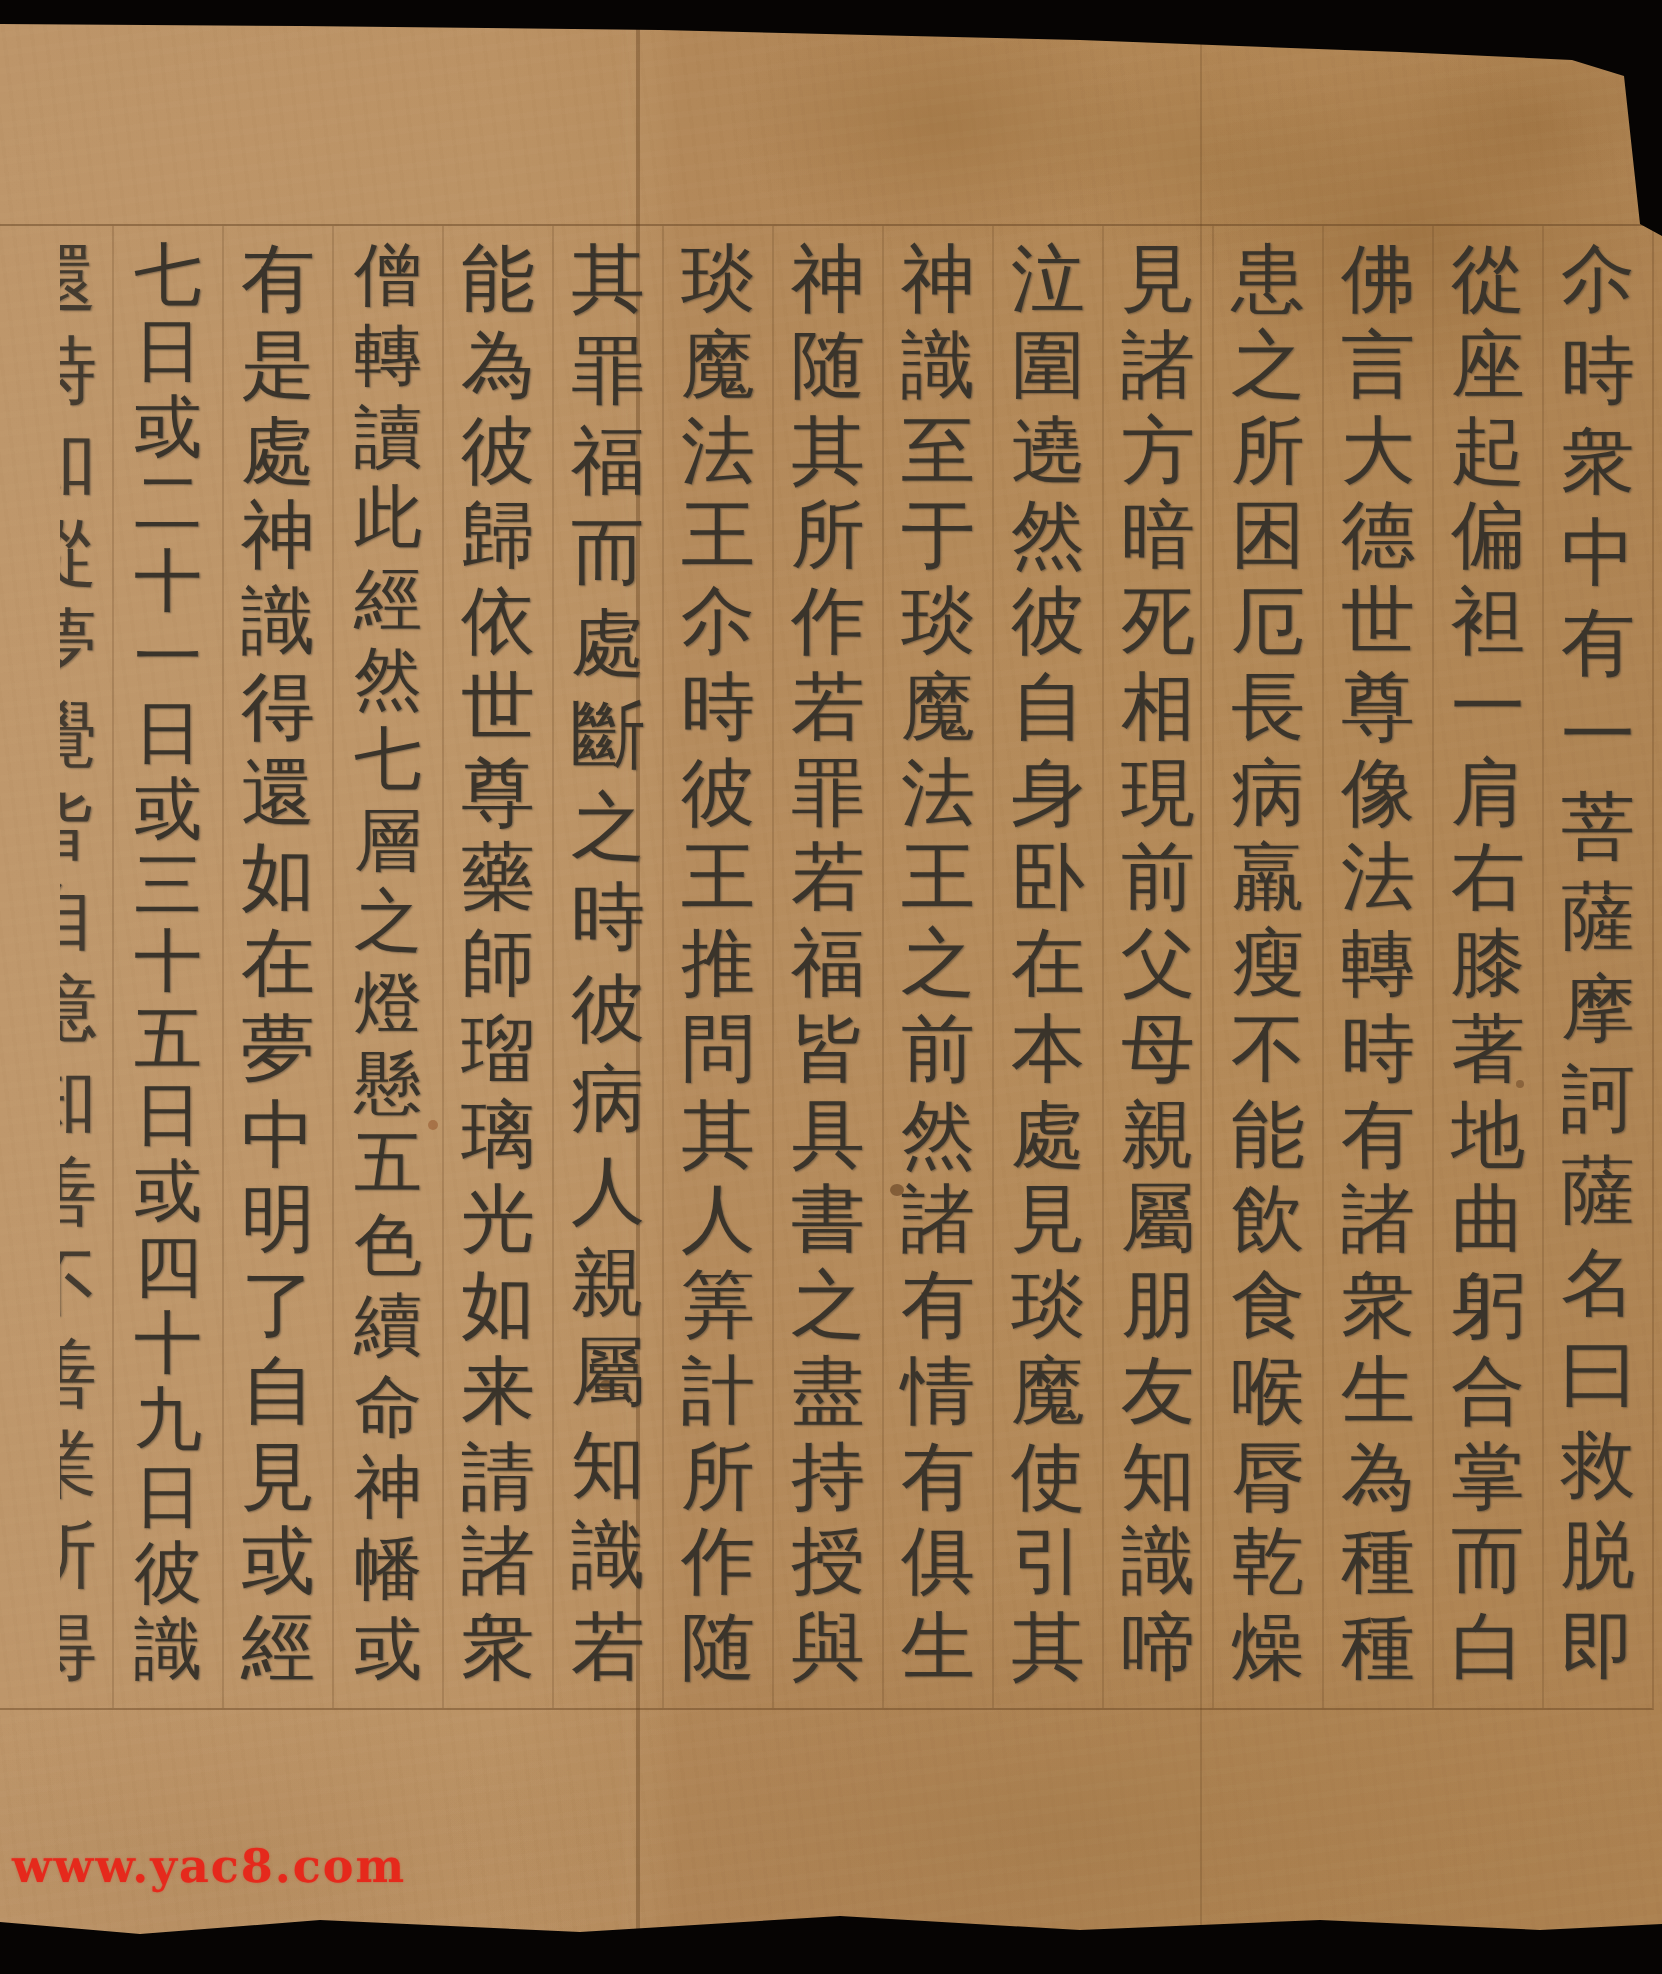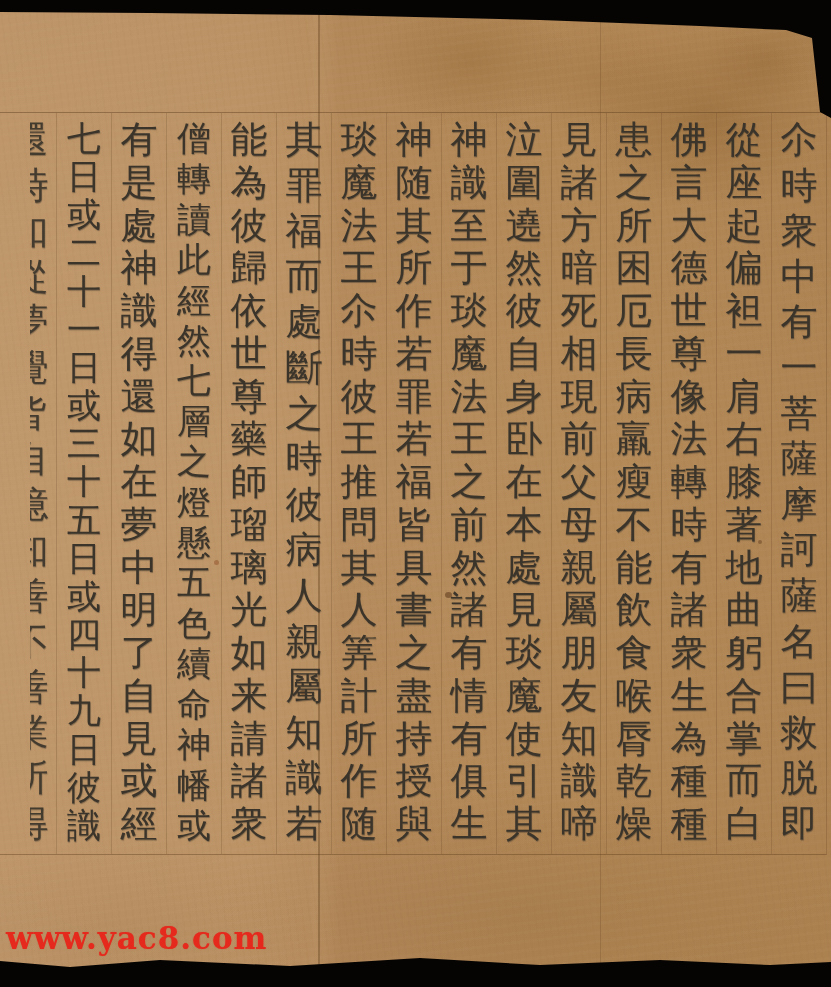--- a/index.html
+++ b/index.html
@@ -64,21 +64,21 @@
   .edge-bottom{
     position:absolute;bottom:0;left:0;width:831px;height:34px;background:#060403;pointer-events:none;
     clip-path:polygon(0 8px,70px 14px,160px 7px,290px 13px,420px 5px,540px 12px,660px 7px,770px 12px,831px 9px,831px 34px,0 34px);
   }
   
   .watermark{
     position:absolute;left:6px;top:920px;display:flex;align-items:baseline;gap:12px;
     color:#e5291c;font-weight:bold;text-shadow:0 0 1px rgba(229,41,28,.5);
   }
   .wm-cn{font-size:31px;letter-spacing:5px;font-family:"DejaVu Sans",sans-serif;}
-  .wm-url{font-size:31px;letter-spacing:1px;font-family:"DejaVu Serif",serif;}
+  .wm-url{font-size:23px;letter-spacing:1px;font-family:"DejaVu Serif",serif;}
 </style>
 </head>
 <body>
 
 <div class="stage">
   <div class="paper">
     <div class="grain"></div>
     <div class="seam seam-1"></div>
     <div class="seam seam-2"></div>
     <div class="spot spot1"></div>

